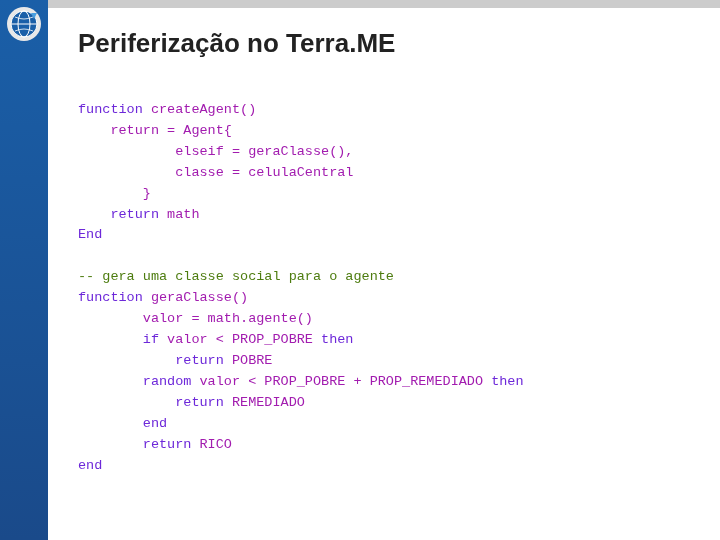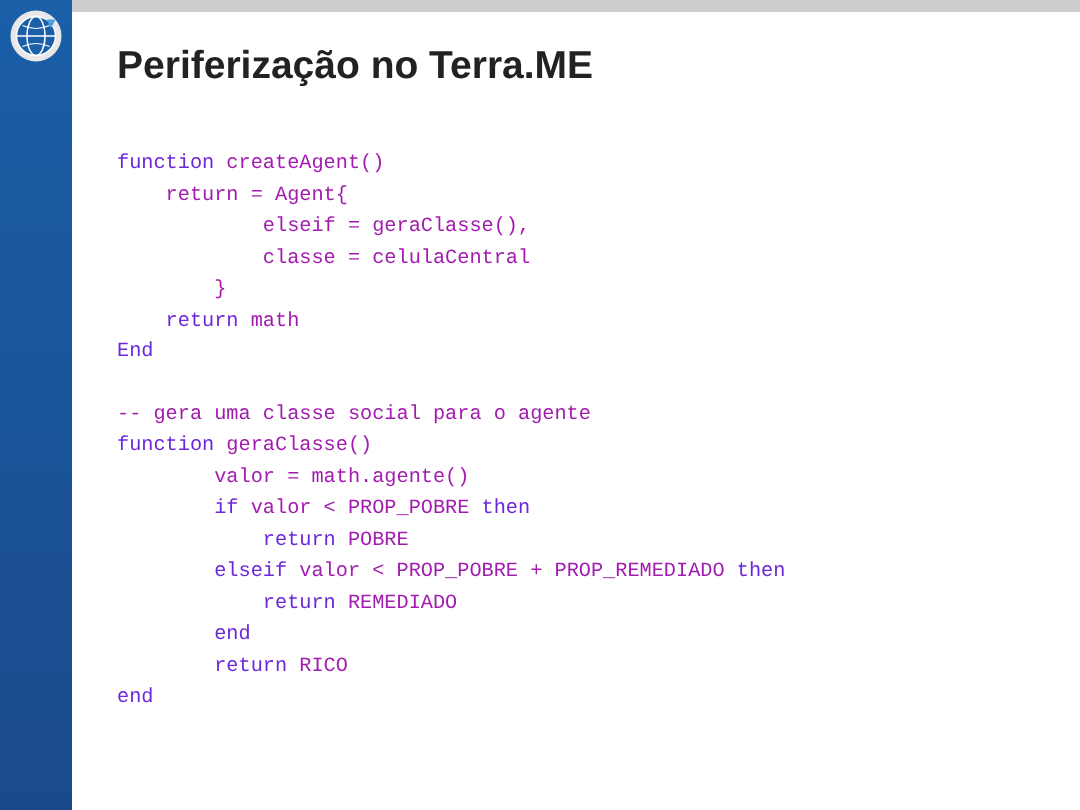--- a/index.html
+++ b/index.html
@@ -85,21 +85,21 @@
       white-space: pre;
     }
 
     .code-keyword {
       color: #6d28d9;
       font-weight: normal;
       text-align: center;
     }
 
     .code-comment {
-      color: #a21caf;
+      color: #4d7c0f;
       font-style: normal;
     }
 
     .code-normal {
       color: #a21caf;
     }
   </style>
 </head>
 <body>
 
@@ -133,20 +133,20 @@
 <span class="code-normal">            classe = celulaCentral</span>
 <span class="code-normal">        }</span>
 <span class="code-normal">    </span><span class="code-keyword">return</span><span class="code-normal"> math</span>
 <span class="code-keyword">End</span>
 
 <span class="code-comment">-- gera uma classe social para o agente</span>
 <span class="code-keyword">function</span><span class="code-normal"> geraClasse()</span>
 <span class="code-normal">        valor = math.agente()</span>
 <span class="code-normal">        </span><span class="code-keyword">if</span><span class="code-normal"> valor &lt; PROP_POBRE </span><span class="code-keyword">then</span>
 <span class="code-normal">            </span><span class="code-keyword">return</span><span class="code-normal"> POBRE</span>
-<span class="code-normal">        </span><span class="code-keyword">elseif</span><span class="code-normal"> valor &lt; PROP_POBRE + PROP_REMEDIADO </span><span class="code-keyword">then</span>
+<span class="code-normal">        </span><span class="code-keyword">random</span><span class="code-normal"> valor &lt; PROP_POBRE + PROP_REMEDIADO </span><span class="code-keyword">then</span>
 <span class="code-normal">            </span><span class="code-keyword">return</span><span class="code-normal"> REMEDIADO</span>
 <span class="code-normal">        </span><span class="code-keyword">end</span>
 <span class="code-normal">        </span><span class="code-keyword">return</span><span class="code-normal"> RICO</span>
 <span class="code-keyword">end</span>
   </div>
 
 </div>
 
 </body></html>

